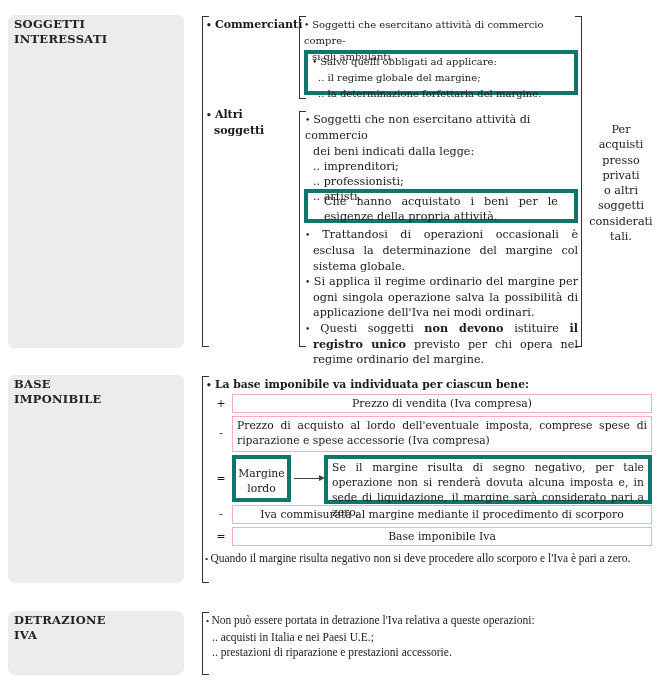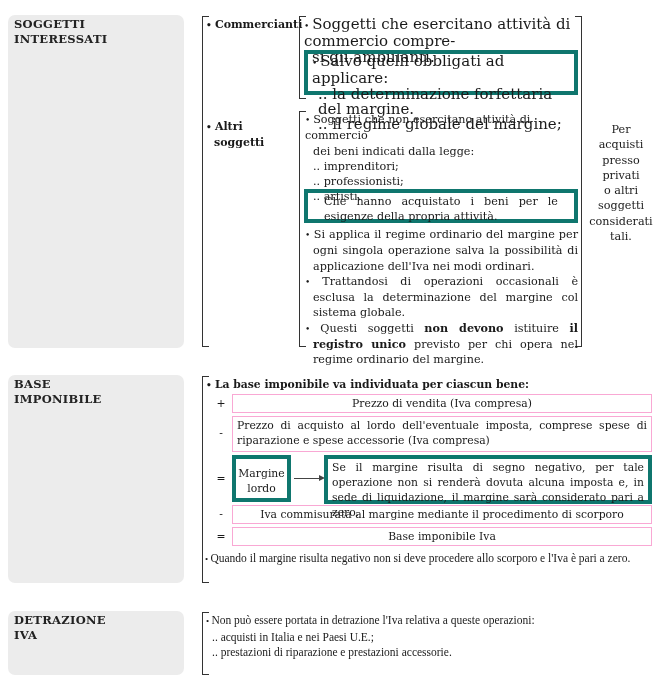--- a/index.html
+++ b/index.html
@@ -19,21 +19,21 @@
   .bracket-r::before { top: 0; }
   .bracket-r::after { bottom: 0; }
 
   .abs { position: absolute; }
   .b { font-weight: bold; }
   .bul::before { content: "• "; font-size: 9px; }
   .framebox { border: 4px solid #0f766e; }
   .just { text-align: justify; }
 
   
-  .s1-text { font-family: "DejaVu Serif", serif; font-size: 15px; line-height: 15.3px; }
+  .s1-text { font-family: "DejaVu Serif", serif; font-size: 10px; line-height: 15.3px; }
   .lbl { font-family: "DejaVu Serif", serif; font-weight: bold; font-size: 11px; line-height: 15px; }
 
   
   .s2 { font-family: "DejaVu Serif", serif; font-size: 10.8px; line-height: 15px; }
   .row { position: absolute; left: 202px; width: 450px; }
   .op { position: absolute; left: 14px; width: 10px; text-align: center; }
   .cell { position: absolute; left: 30px; right: 0; border: 1px solid #f9a8d4; padding: 1px 4px; }
   .center { text-align: center; }
 
   .s3 { font-family: "Liberation Serif", serif; font-size: 11.5px; line-height: 15.5px; }
@@ -50,42 +50,42 @@
 <div class="bracket-r" style="left:572px; top:16px; height:331px; width:10px;"></div>
 
 <div class="abs lbl bul" style="left:206px; top:17px;"><span>Commercianti</span></div>
 <div class="bracket-l" style="left:299px; top:16px; height:83px; width:10px;"></div>
 <div class="abs s1-text" style="left:304px; top:17px; width:270px;">
   <div class="bul">Soggetti che esercitano attività di commercio compre-</div>
   <div style="padding-left:8px;">si gli ambulanti.</div>
 </div>
 <div class="abs s1-text framebox" style="left:304px; top:50px; width:274px; height:45px; padding:0 4px;">
   <div class="bul">Salvo quelli obbligati ad applicare:</div>
+  <div style="padding-left:6px;">.. il regime globale del margine;</div>
   <div style="padding-left:6px;">.. la determinazione forfettaria del margine.</div>
-  <div style="padding-left:6px;">.. il regime globale del margine;</div>
 </div>
 
-<div class="abs lbl" style="left:206px; top:119px; width:80px;">
+<div class="abs lbl" style="left:206px; top:107px; width:80px;">
   <div class="bul">Altri</div>
   <div style="padding-left:8px;">soggetti</div>
 </div>
 <div class="bracket-l" style="left:299px; top:111px; height:236px; width:10px;"></div>
 <div class="abs s1-text" style="left:305px; top:112px; width:273px; font-size:11.2px;">
   <div class="bul">Soggetti che non esercitano attività di commercio</div>
   <div style="padding-left:8px;">dei beni indicati dalla legge:</div>
   <div style="padding-left:8px;">.. imprenditori;</div>
   <div style="padding-left:8px;">.. professionisti;</div>
   <div style="padding-left:8px;">.. artisti.</div>
 </div>
 <div class="abs s1-text framebox just" style="left:304px; top:189px; width:274px; height:34px; padding:1px 16px; font-size:11.2px;">
   <div>Che hanno acquistato i beni per le esigenze della propria attività.</div>
 </div>
 <div class="abs s1-text just" style="left:305px; top:227px; width:273px; font-size:11.2px;">
+  <div class="bul" style="padding-left:8px; text-indent:-8px;"><span>Trattandosi di operazioni occasionali è esclusa la determinazione del margine col sistema globale.</span></div>
   <div class="bul" style="padding-left:8px; text-indent:-8px;"><span>Si applica il regime ordinario del margine per ogni singola operazione salva la possibilità di applicazione dell'Iva nei modi ordinari.</span></div>
-  <div class="bul" style="padding-left:8px; text-indent:-8px;"><span>Trattandosi di operazioni occasionali è esclusa la determinazione del margine col sistema globale.</span></div>
   <div class="bul" style="padding-left:8px; text-indent:-8px;"><span>Questi soggetti </span><b>non devono</b><span> istituire </span><b>il registro unico</b><span> previsto per chi opera nel regime ordinario del margine.</span></div>
 </div>
 
 <div class="abs s1-text" style="left:585px; top:122px; width:72px; text-align:center; white-space:pre-line; font-size:11.2px;">Per
 acquisti
 presso
 privati
 o altri
 soggetti
 considerati

